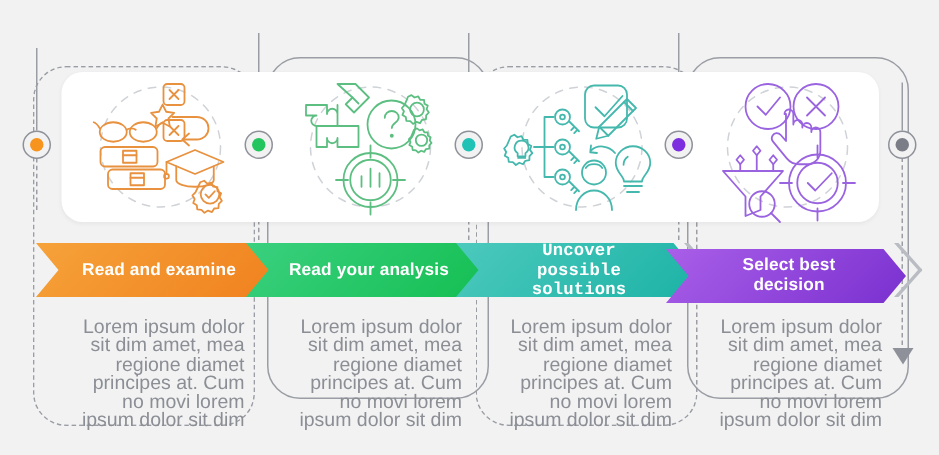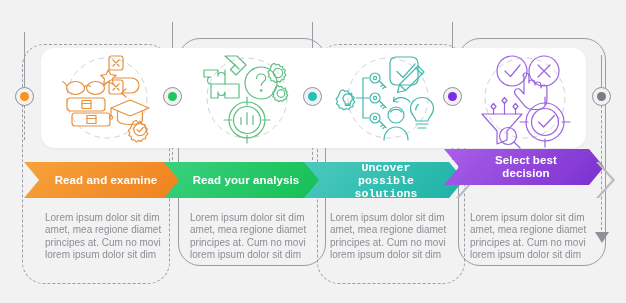--- a/index.html
+++ b/index.html
@@ -53,21 +53,21 @@
   .chev-ghost{
     position:absolute;top:0;height:36px;width:18px;
     border-right:1.4px solid #b9bcc2;
     clip-path:polygon(0 0, 3px 0, 100% 50%, 3px 100%, 0 100%, calc(100% - 3px) 50%);
     background:#b9bcc2;
   }
 
   
   .copy{
     position:absolute;width:118px;
-    font-size:10px;line-height:12.4px;color:#8b8e95;
+    font-size:13px;line-height:12.4px;color:#8b8e95;text-align:right;
   }
 
   
   .end-arrow{
     position:absolute;width:0;height:0;
     border-left:7px solid transparent;border-right:7px solid transparent;
     border-top:11px solid #8e9199;
   }
 
   svg{display:block;overflow:visible;}
@@ -290,21 +290,21 @@
   <div class="chev-wrap" style="left:164px;top:162px;width:160px;">
     <div class="chev" style="background:linear-gradient(135deg,#3ad07f 0%,#14bf52 100%);">Read your analysis</div>
   </div>
   <div class="chev-ghost" style="left:316px;top:162px;"></div>
 
   <div class="chev-wrap" style="left:304px;top:162px;width:160px;font-family:Liberation Mono, monospace;">
     <div class="chev" style="background:linear-gradient(135deg,#4cc9bd 0%,#1cb3a6 100%);">Uncover possible solutions</div>
   </div>
   <div class="chev-ghost" style="left:456px;top:162px;"></div>
 
-  <div class="chev-wrap" style="left:444px;top:149px;width:160px;">
+  <div class="chev-wrap" style="left:444px;top:166px;width:160px;">
     <div class="chev" style="background:linear-gradient(135deg,#a95fe8 0%,#7a30cf 100%);">Select best decision</div>
   </div>
   <div class="chev-ghost" style="left:596px;top:162px;"></div>
 
   <div class="copy" style="left:45px;top:212px;">Lorem ipsum dolor sit dim amet, mea regione diamet principes at. Cum no movi lorem ipsum dolor sit dim</div>
   <div class="copy" style="left:190px;top:212px;">Lorem ipsum dolor sit dim amet, mea regione diamet principes at. Cum no movi lorem ipsum dolor sit dim</div>
   <div class="copy" style="left:330px;top:212px;">Lorem ipsum dolor sit dim amet, mea regione diamet principes at. Cum no movi lorem ipsum dolor sit dim</div>
   <div class="copy" style="left:470px;top:212px;">Lorem ipsum dolor sit dim amet, mea regione diamet principes at. Cum no movi lorem ipsum dolor sit dim</div>
 
   <div class="end-arrow" style="left:595px;top:232px;"></div>

